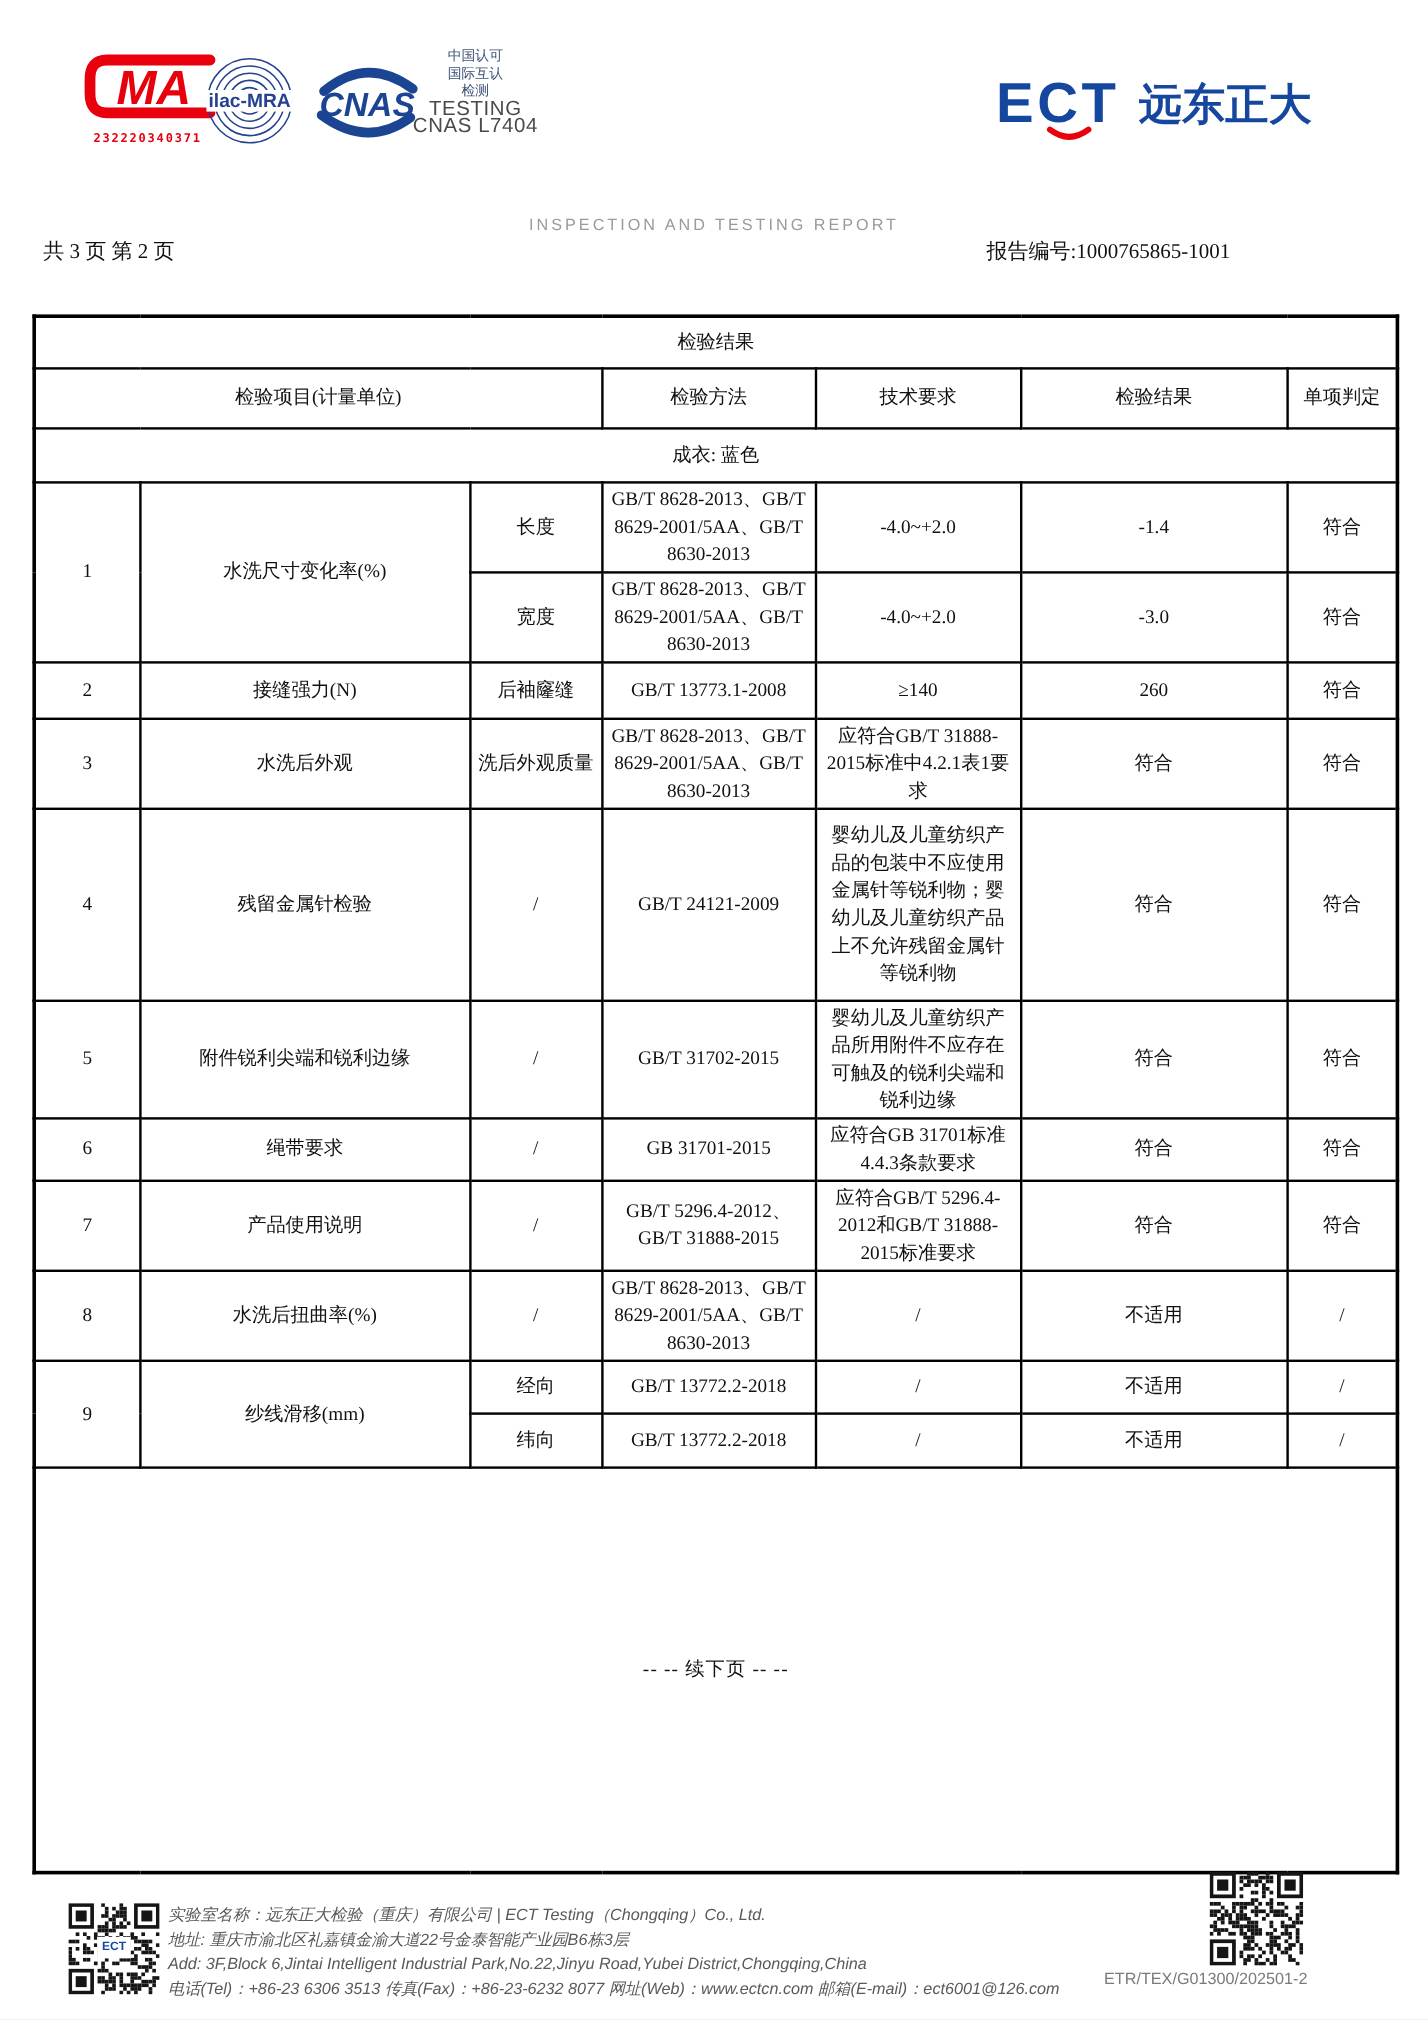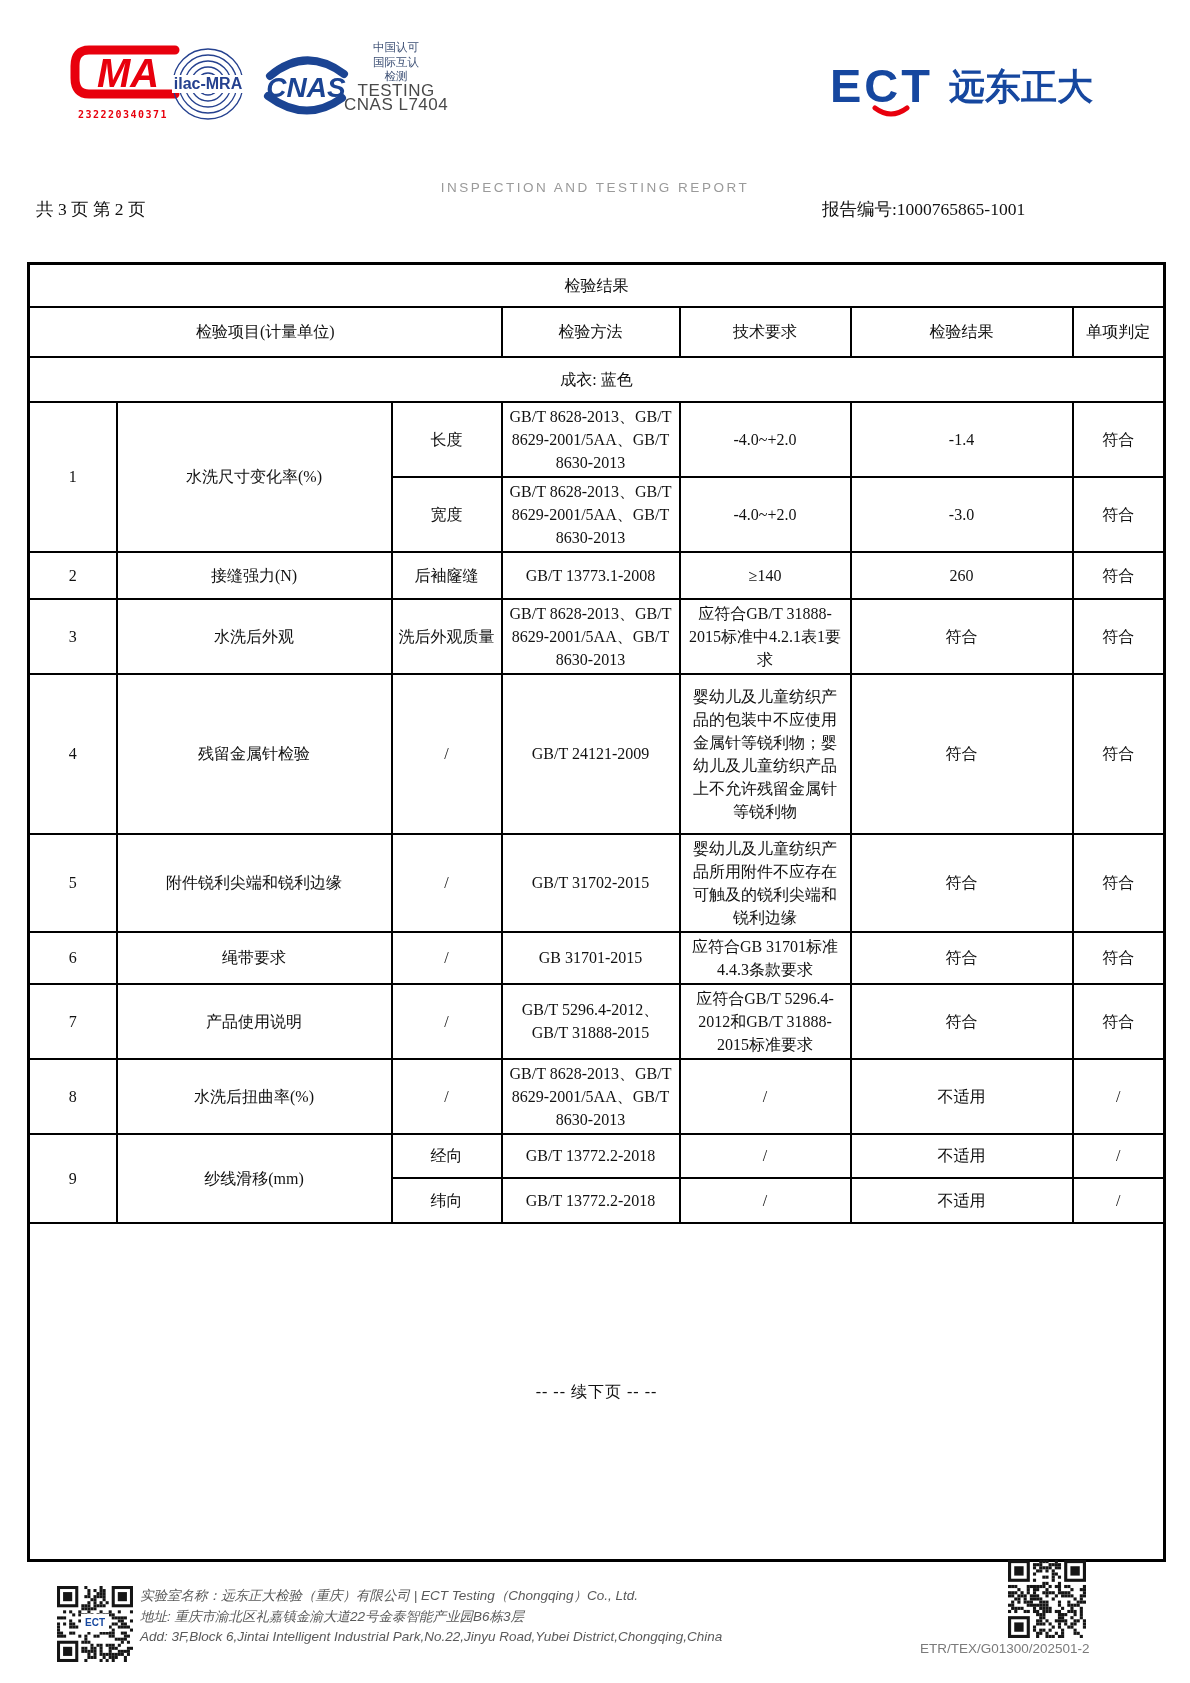--- a/index.html
+++ b/index.html
@@ -447,20 +447,21 @@
       <rect x="0" y="72" width="28" height="28" fill="#151515"></rect>
       <rect x="4" y="76" width="20" height="20" fill="#fff"></rect>
       <rect x="8" y="80" width="12" height="12" fill="#151515"></rect>
     </svg>
   <div class="ect-mini">ECT</div>
 
   <div class="footer-text">
     <div>实验室名称：远东正大检验（重庆）有限公司 | ECT Testing（Chongqing）Co., Ltd.</div>
     <div>地址: 重庆市渝北区礼嘉镇金渝大道22号金泰智能产业园B6栋3层</div>
     <div>Add: 3F,Block 6,Jintai Intelligent Industrial Park,No.22,Jinyu Road,Yubei District,Chongqing,China</div>
+    <div>电话(Tel)：+86-23 6306 3513 传真(Fax)：+86-23-6232 8077 网址(Web)：www.ectcn.com 邮箱(E-mail)：ect6001@126.com</div>
   </div>
 
   <svg class="qr qr-right" viewBox="0 0 100 100">
       <rect x="40" y="0" width="4" height="4" fill="#151515"></rect>
       <rect x="44" y="0" width="4" height="4" fill="#151515"></rect>
       <rect x="48" y="0" width="4" height="4" fill="#151515"></rect>
       <rect x="60" y="0" width="4" height="4" fill="#151515"></rect>
       <rect x="32" y="4" width="4" height="4" fill="#151515"></rect>
       <rect x="36" y="4" width="4" height="4" fill="#151515"></rect>
       <rect x="40" y="4" width="4" height="4" fill="#151515"></rect>

